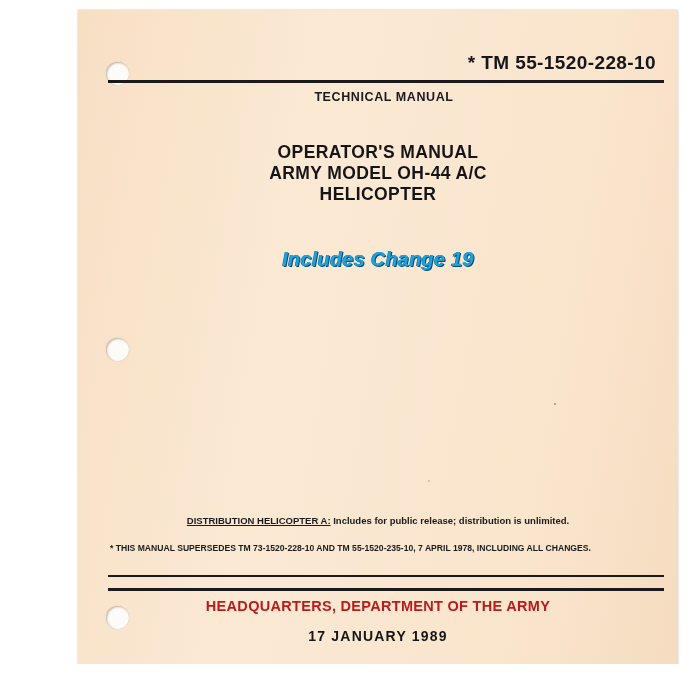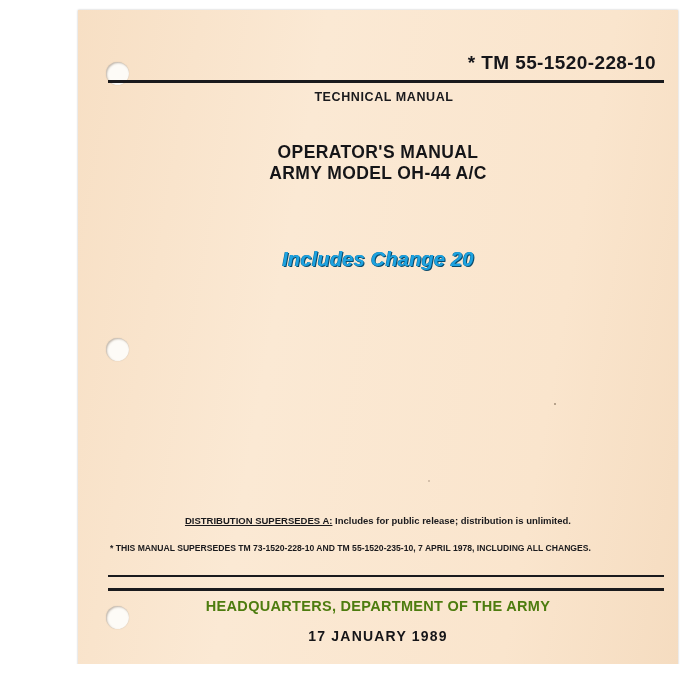--- a/index.html
+++ b/index.html
@@ -164,21 +164,21 @@
 
   .hq {
     position: absolute;
     top: 588px;
     left: 0;
     right: 0;
     text-align: center;
     font-size: 14.5px;
     font-weight: bold;
     letter-spacing: 0.3px;
-    color: #4d7c0f;
+    color: #b91c1c;
   }
 
   .date {
     position: absolute;
     top: 618px;
     left: 0;
     right: 0;
     text-align: center;
     font-size: 14px;
     font-weight: bold;
@@ -200,29 +200,30 @@
 
       <div class="doc-number">* TM 55-1520-228-10</div>
 
       <div class="rule top"></div>
 
       <div class="technical-manual">TECHNICAL MANUAL</div>
 
       <div class="title-block">
         <div class="line">OPERATOR'S MANUAL</div>
         <div class="line">ARMY MODEL OH-44 A/C</div>
+        <div class="line">HELICOPTER</div>
       </div>
 
-      <div class="change-note">Includes Change 20</div>
+      <div class="change-note">Includes Change 19</div>
 
       <div class="speck s1"></div>
       <div class="speck s2"></div>
 
       <div class="distribution">
-        <span class="label">DISTRIBUTION SUPERSEDES A:</span>
+        <span class="label">DISTRIBUTION HELICOPTER A:</span>
         <span class="body">Includes for public release; distribution is unlimited.</span>
       </div>
 
       <div class="supersede">* THIS MANUAL SUPERSEDES TM 73-1520-228-10 AND TM 55-1520-235-10, 7 APRIL 1978, INCLUDING ALL CHANGES.</div>
 
       <div class="rule bottom-1"></div>
       <div class="rule bottom-2"></div>
 
       <div class="hq">HEADQUARTERS, DEPARTMENT OF THE ARMY</div>
       <div class="date">17 JANUARY 1989</div>

